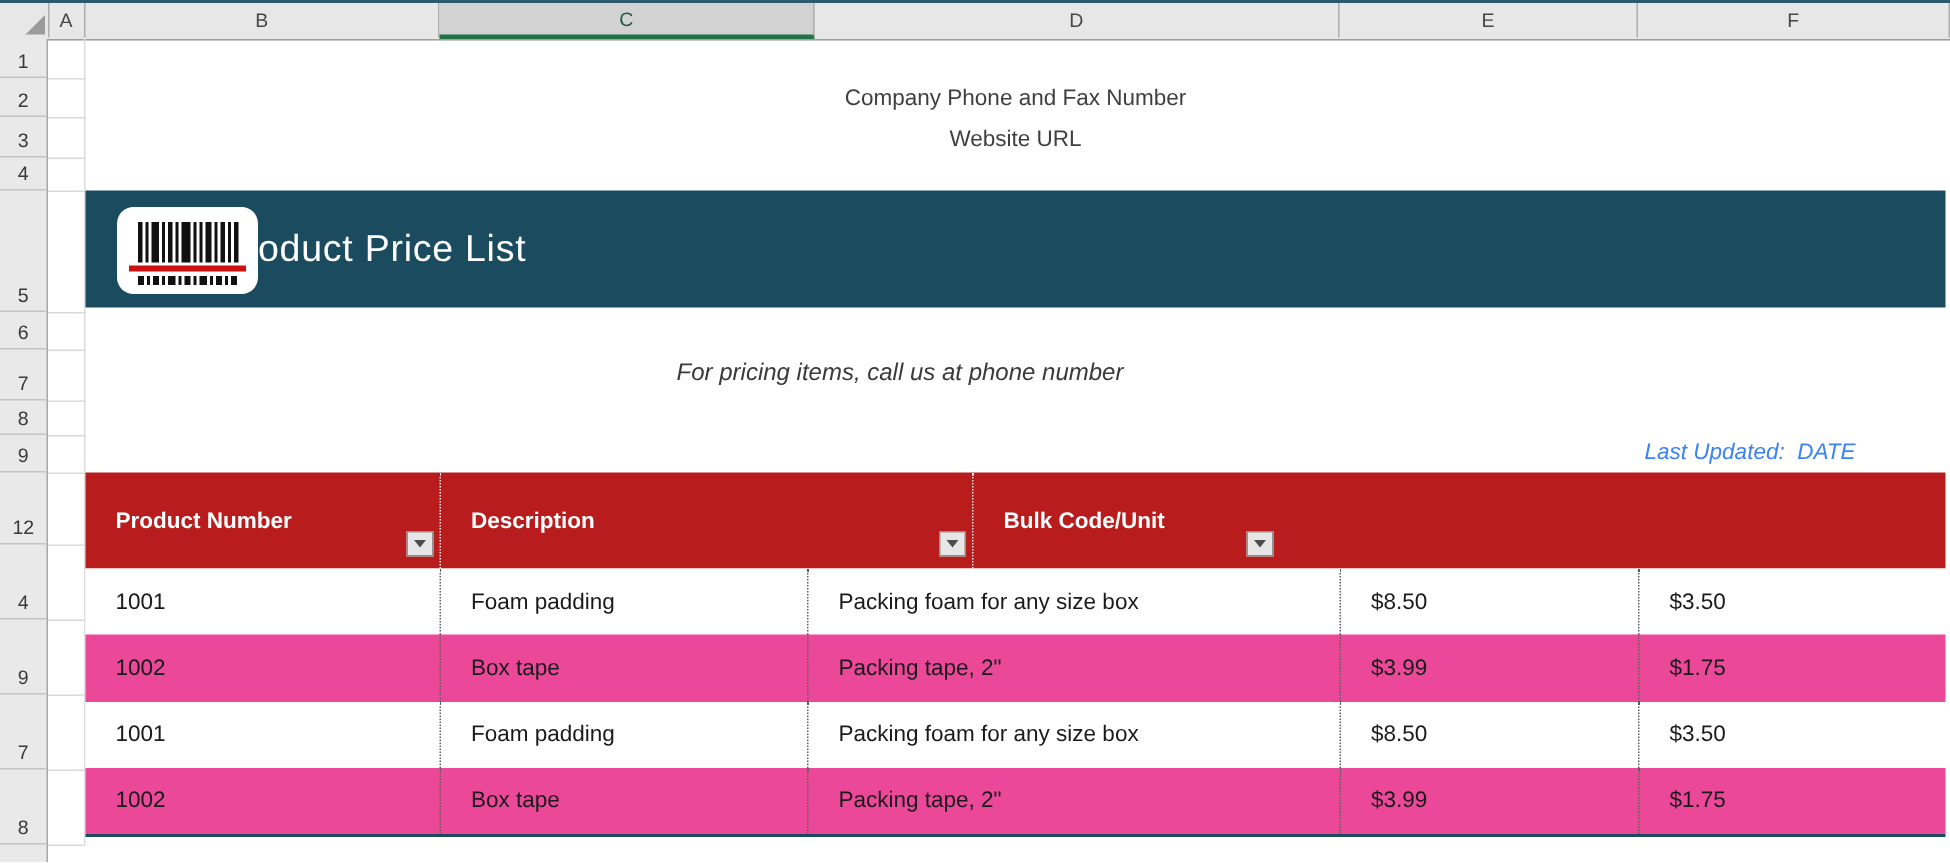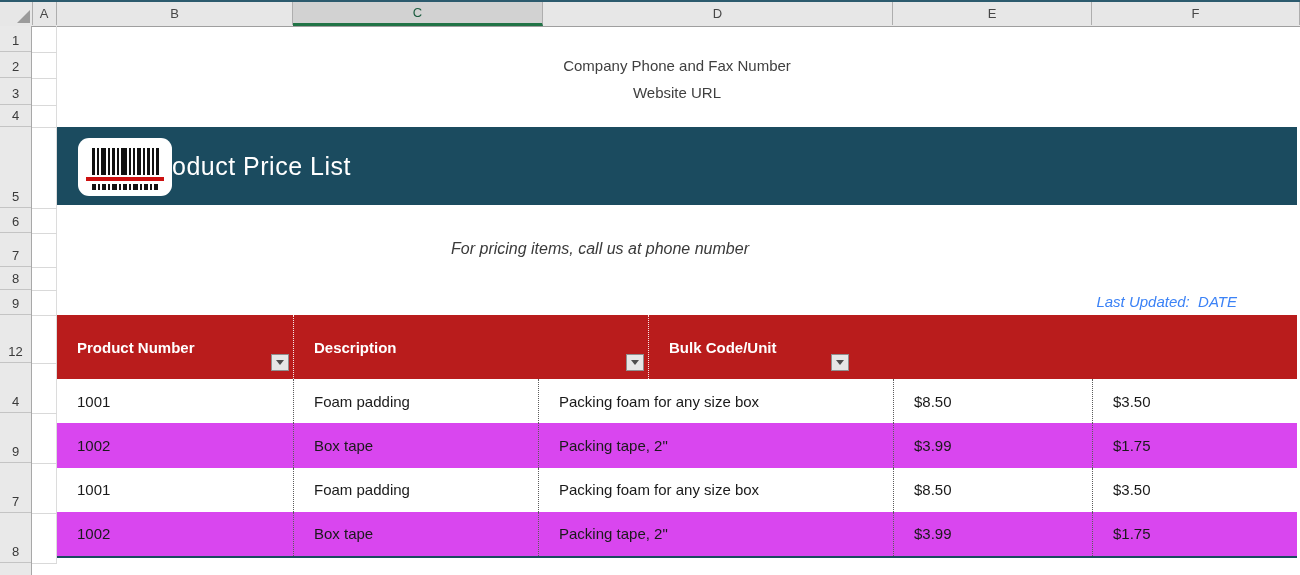--- a/index.html
+++ b/index.html
@@ -42,21 +42,21 @@
   .thead{height:64px;background:#b91c1c;display:flex;}
   .th{position:relative;display:flex;align-items:center;box-sizing:border-box;padding-left:20px;
       color:#fff;font-weight:bold;font-size:15px;}
   .th+.th{border-left:1px dotted rgba(255,255,255,.9);}
   .drop{position:absolute;right:4px;bottom:8px;width:18px;height:17px;background:#e6e6e6;
         border:1px solid #8f8f8f;box-sizing:border-box;display:flex;align-items:center;
         justify-content:center;cursor:pointer;}
   .drop i{width:0;height:0;border-left:4px solid transparent;border-right:4px solid transparent;
           border-top:5px solid #4d4d4d;}
   .trow{flex:1;display:flex;background:#fff;}
-  .trow.band{background:#d946ef;}
+  .trow.band{background:#ec4899;}
   .td{display:flex;align-items:center;box-sizing:border-box;padding-left:20px;
       color:#1a1a1a;font-size:15px;white-space:pre;}
   .td+.td{border-left:1px dotted #5c5c5c;}
   .w0{width:236px;} .w1{width:245px;} .w2{width:355px;text-align:center;} .w3{width:199px;} .w4{width:205px;}
 </style>
 </head>
 <body>
 
 <div class="screen">
   <div class="topline"></div>

